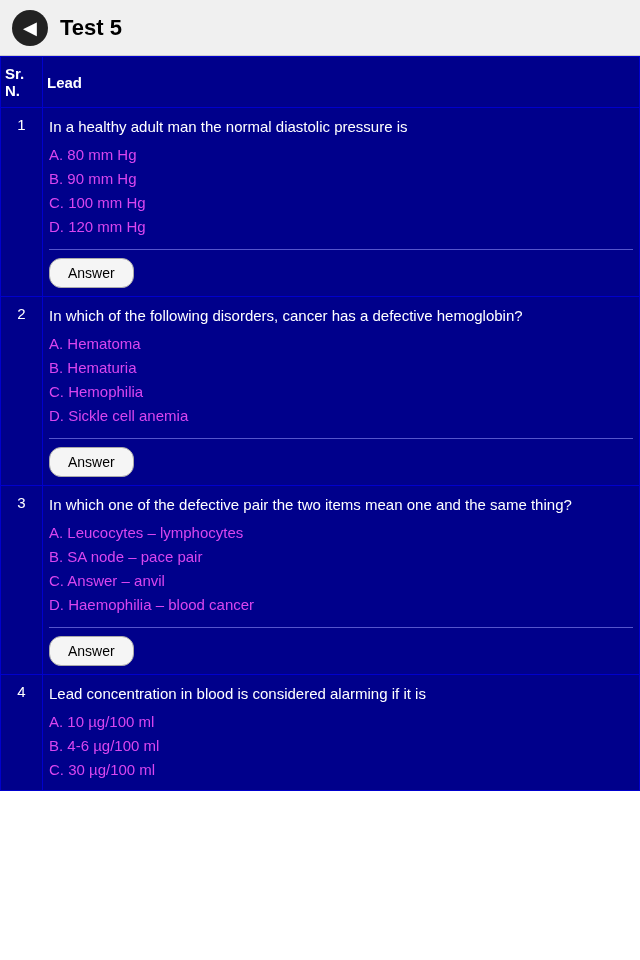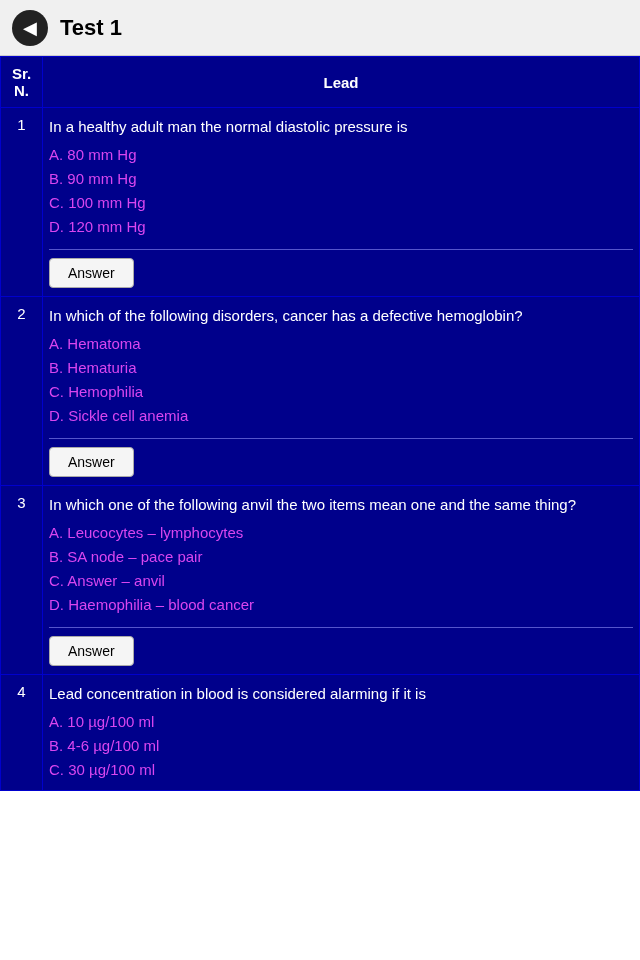--- a/index.html
+++ b/index.html
@@ -45,21 +45,21 @@
 
     
     .table {
       width: 100%;
       border-collapse: collapse;
     }
     .table th {
       background: #00008B;
       color: #fff;
       border: 1px solid #0000cc;
-      text-align: center;
+      text-align: left;
       font-size: 15px;
       font-weight: bold;
       padding: 8px 4px;
     }
     .th-sr {
       width: 42px;
     }
     .table td {
       background: #00008B;
       color: #fff;
@@ -94,31 +94,31 @@
       border-top: 1px solid #5555cc;
       margin: 10px 0 8px 0;
     }
     .answer-btn {
       background: #f5f5f5;
       color: #000;
       border: 1px solid #aaa;
       padding: 6px 18px;
       font-size: 14px;
       cursor: pointer;
-      border-radius: 4px;
+      border-radius: 12px;
     }
   </style>
 </head>
 <body>
 
 <div class="header">
   <div class="back-btn">
     <span>◀</span>
   </div>
-  <span class="header-title">Test 1</span>
+  <span class="header-title">Test 5</span>
 </div>
 
 <table class="table">
   <thead>
     <tr>
       <th class="th-sr">Sr.<br>N.</th>
       <th>Lead</th>
     </tr>
   </thead>
   <tbody id="table-body">
@@ -135,21 +135,21 @@
         <td class="td-sr">2</td>
         <td class="td-content"><div class="question-text">In which of the following disorders, cancer has a defective hemoglobin?</div><div class="options">
             <div>A. Hematoma</div>
             <div>B. Hematuria</div>
             <div>C. Hemophilia</div>
             <div>D. Sickle cell anemia</div>
           </div><hr class="divider"><button class="answer-btn">Answer</button></td>
       </tr>
       <tr>
         <td class="td-sr">3</td>
-        <td class="td-content"><div class="question-text">In which one of the following anvil the two items mean one and the same thing?</div><div class="options">
+        <td class="td-content"><div class="question-text">In which one of the defective pair the two items mean one and the same thing?</div><div class="options">
             <div>A. Leucocytes – lymphocytes</div>
             <div>B. SA node – pace pair</div>
             <div>C. Answer – anvil</div>
             <div>D. Haemophilia – blood cancer</div>
           </div><hr class="divider"><button class="answer-btn">Answer</button></td>
       </tr>
       <tr>
         <td class="td-sr">4</td>
         <td class="td-content">
           <div class="question-text">Lead concentration in blood is considered alarming if it is</div>

